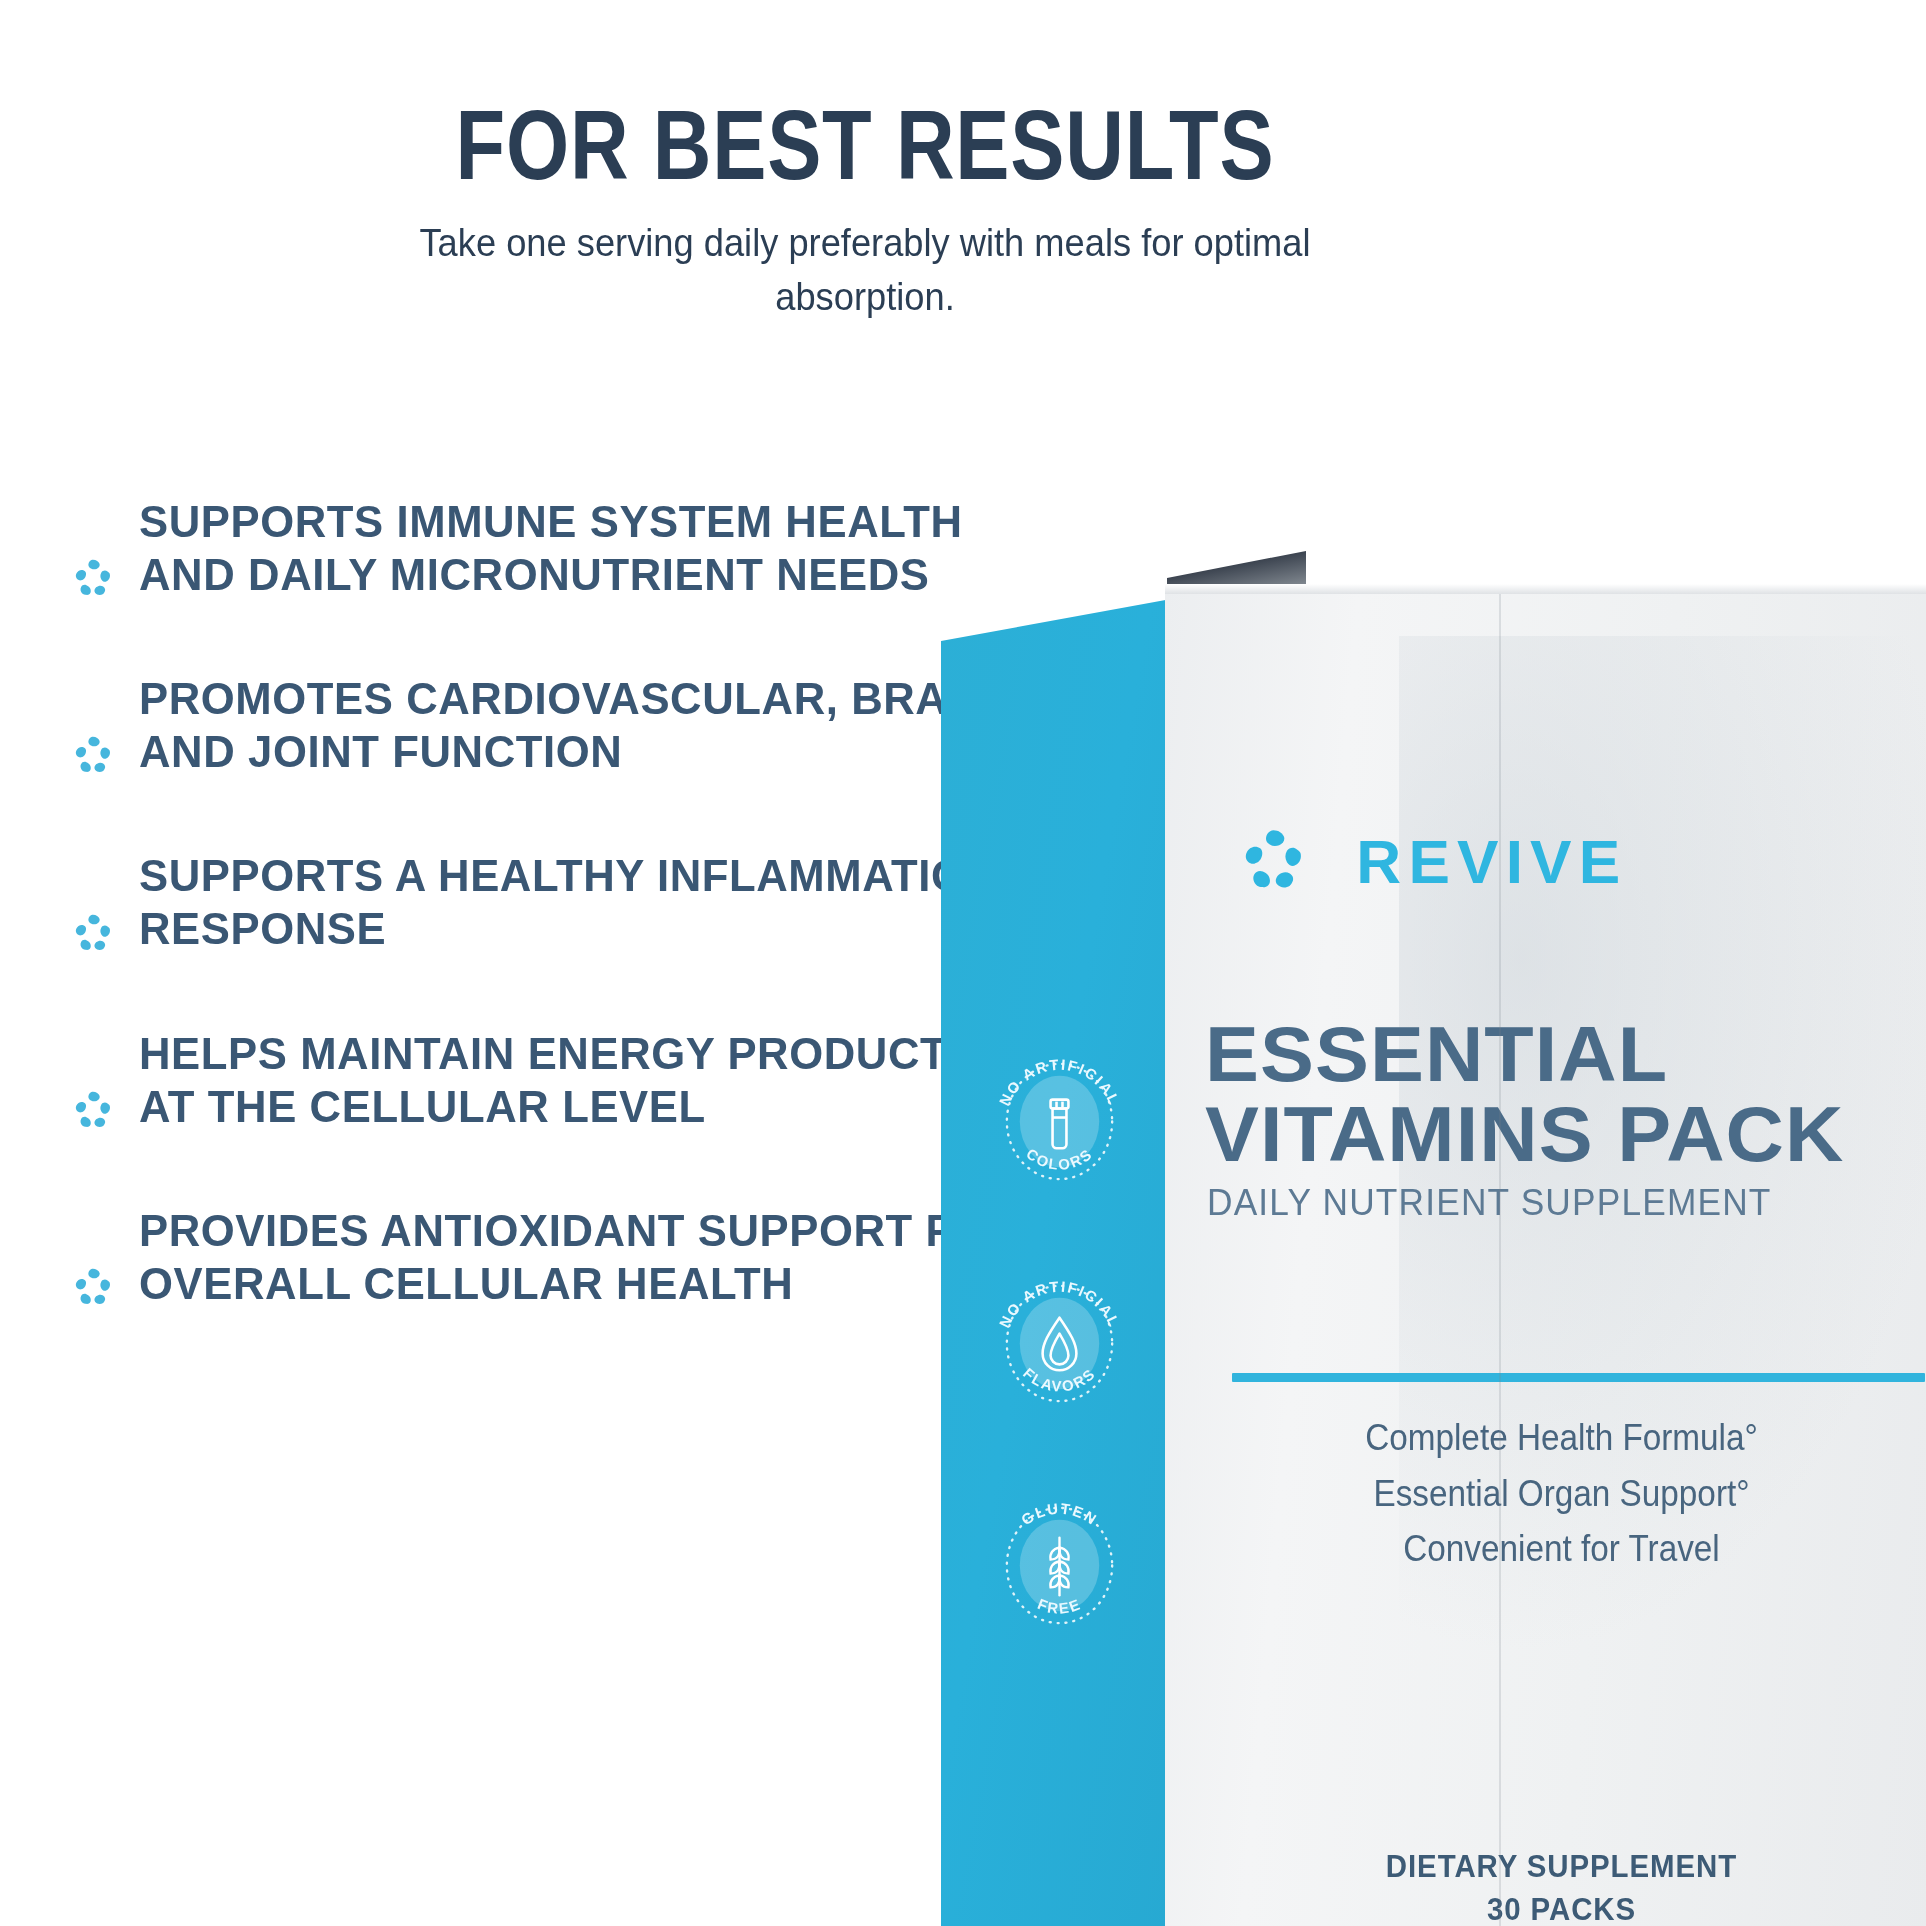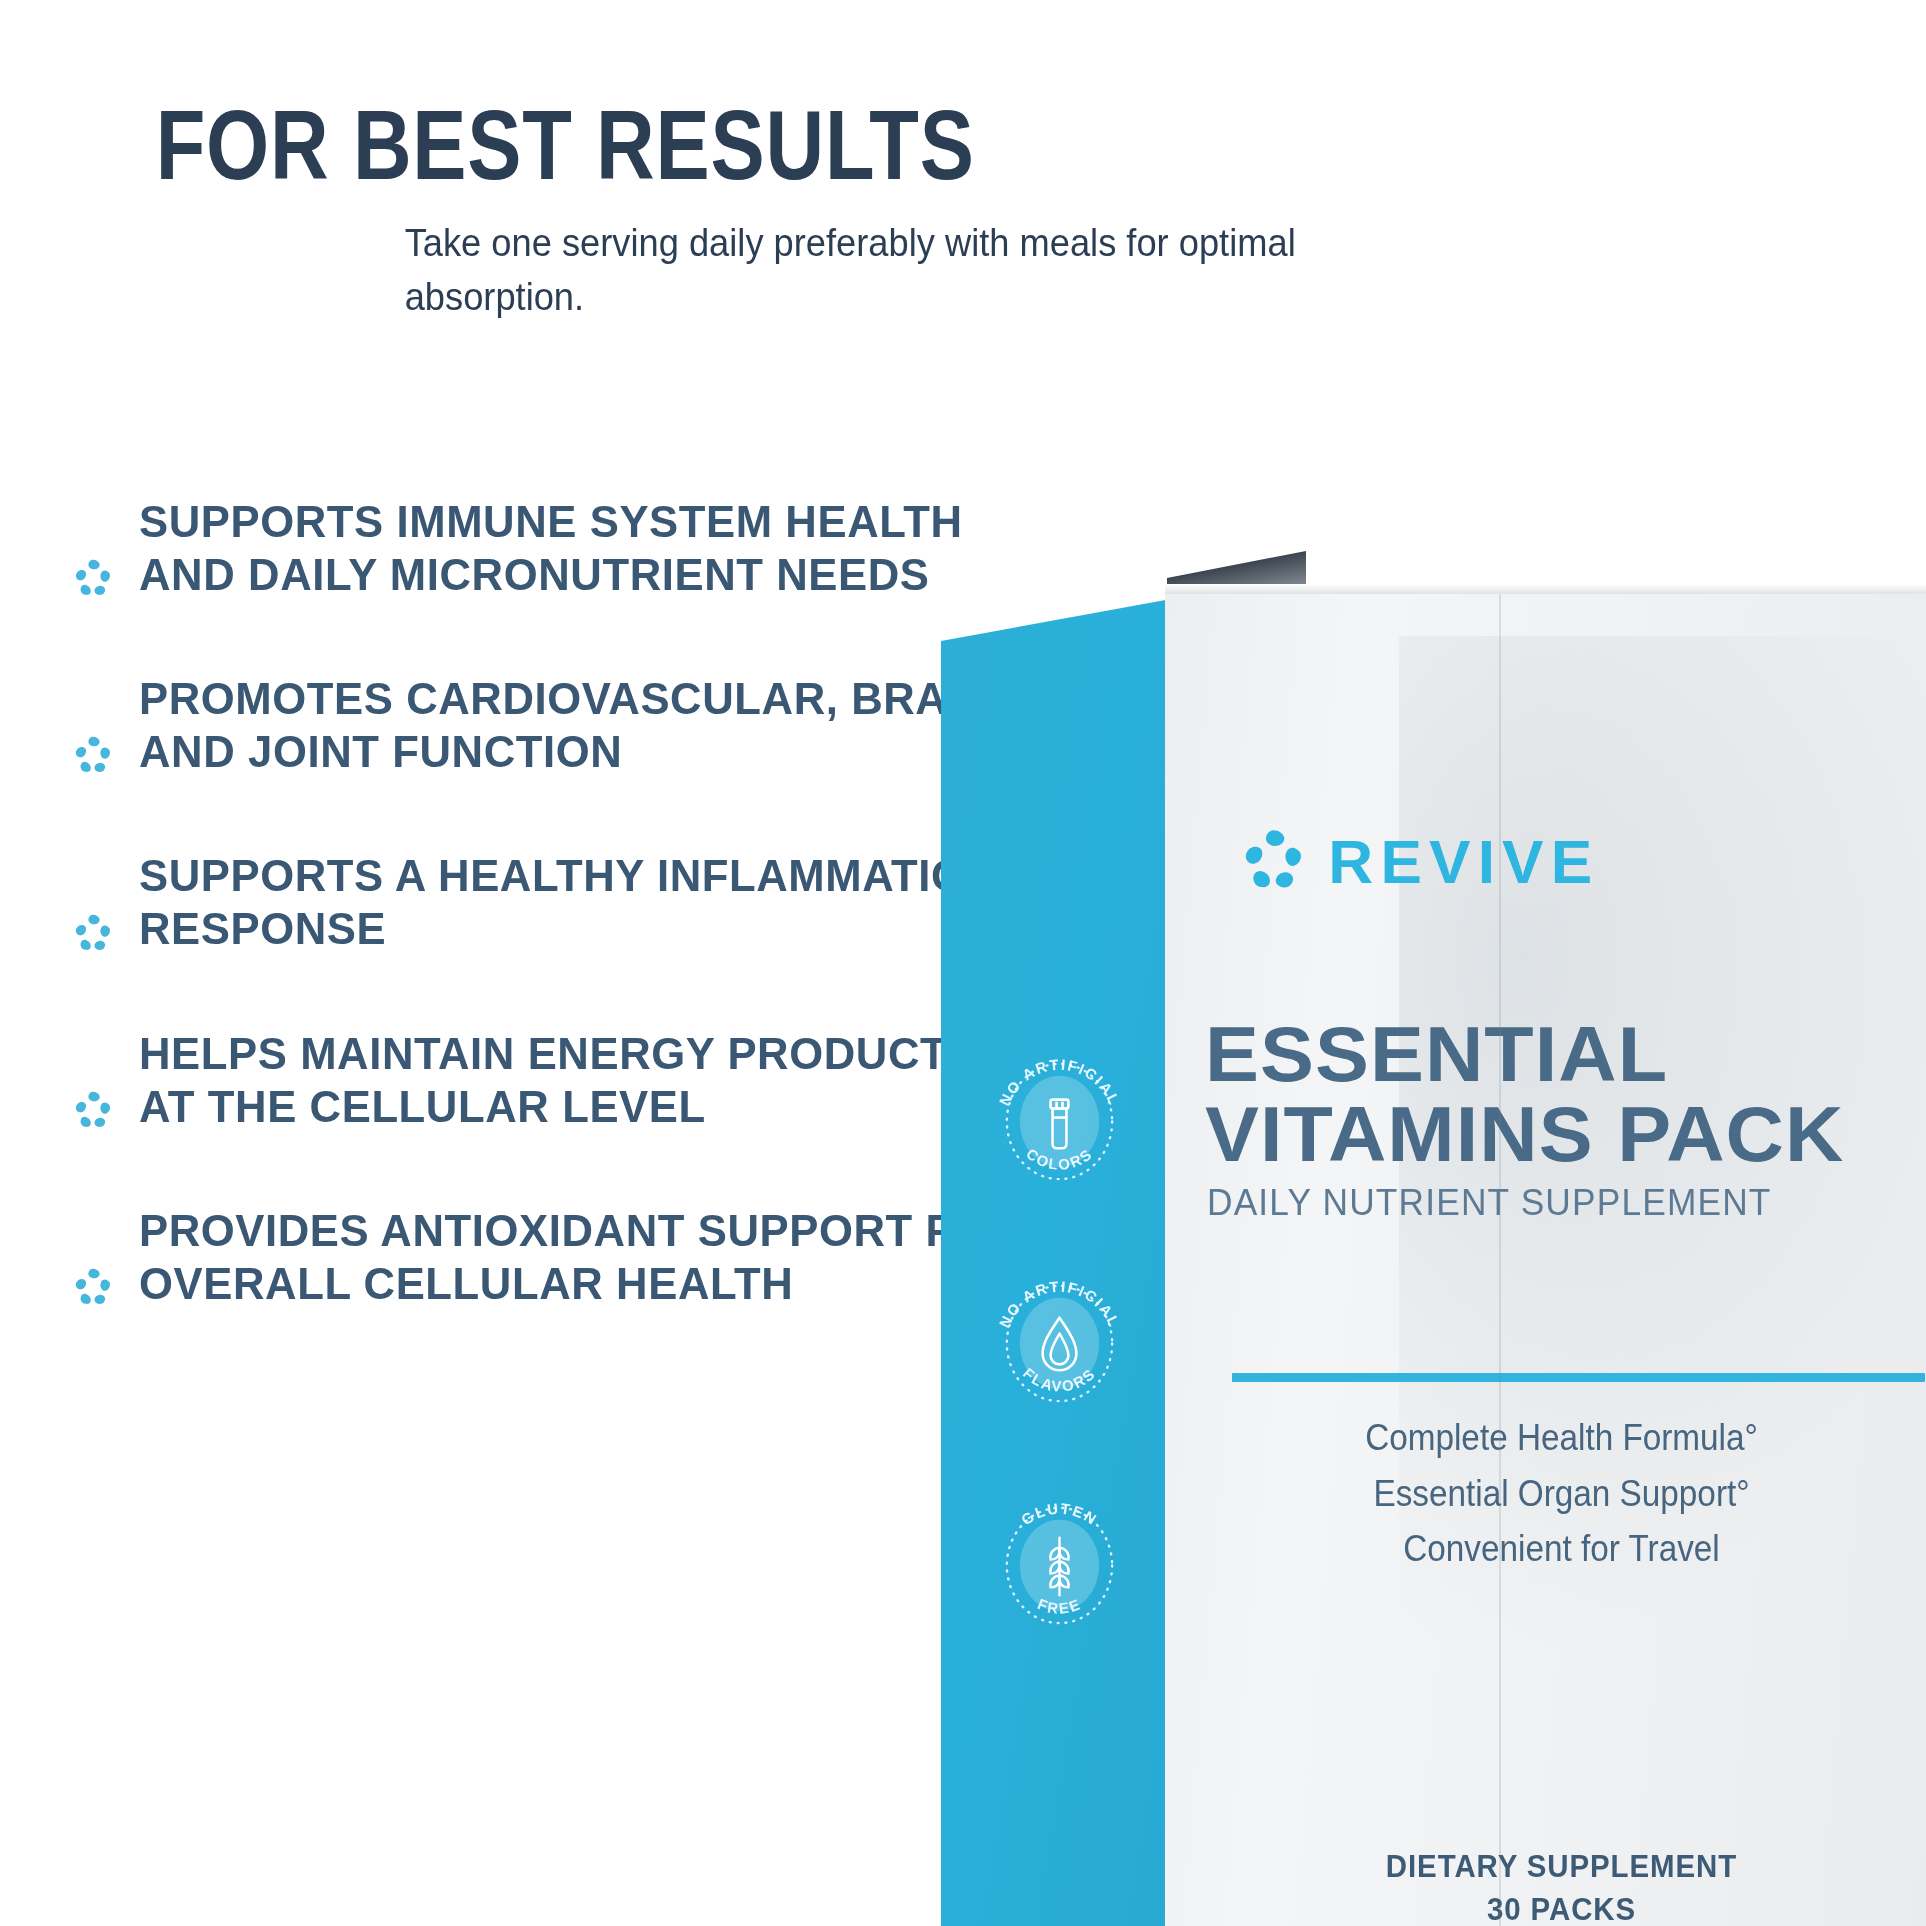--- a/index.html
+++ b/index.html
@@ -6,21 +6,21 @@
   body{
     width:1927px;height:1927px;
     background:#ffffff;
     font-family:"Liberation Sans",sans-serif;
     overflow:hidden;
     position:relative;
   }
   #page{position:absolute;inset:0;overflow:hidden;}
 
   
-  .header{position:absolute;top:0;left:0;width:1730px;text-align:left;}
+  .header{position:absolute;top:0;left:0;width:1730px;text-align:center;}
   .headline{
     margin:0;padding-top:95px;
     font-family:"Liberation Sans Narrow","Liberation Sans",sans-serif;
     font-weight:bold;
     font-size:99px;
     letter-spacing:1px;
     color:#2b3e54;
     transform:scaleX(.82);
     transform-origin:center top;
     line-height:1.0;
@@ -86,21 +86,21 @@
     pointer-events:none;
   }
 
   
   .seal{position:absolute;left:44px;width:149px;height:149px;}
   .seal-1{top:447px;}
   .seal-2{top:669px;}
   .seal-3{top:891px;}
 
   
-  .brand{position:absolute;left:73px;top:238px;display:flex;align-items:center;}
+  .brand{position:absolute;left:73px;top:238px;display:flex;align-items:center;gap:28px;}
   .brand-mark{width:71px;height:71px;margin-right:22px;}
   .brand-word{
     font-size:61px;font-weight:bold;letter-spacing:7px;color:#2fb6e0;
     font-family:"Liberation Sans Narrow","Liberation Sans",sans-serif;
     transform:scaleX(1.02);
   }
   .prod-title{
     position:absolute;left:40px;top:426px;width:752px;
     font-family:"Liberation Sans Narrow","Liberation Sans",sans-serif;
     font-size:77px;font-weight:bold;color:#4a6b88;

